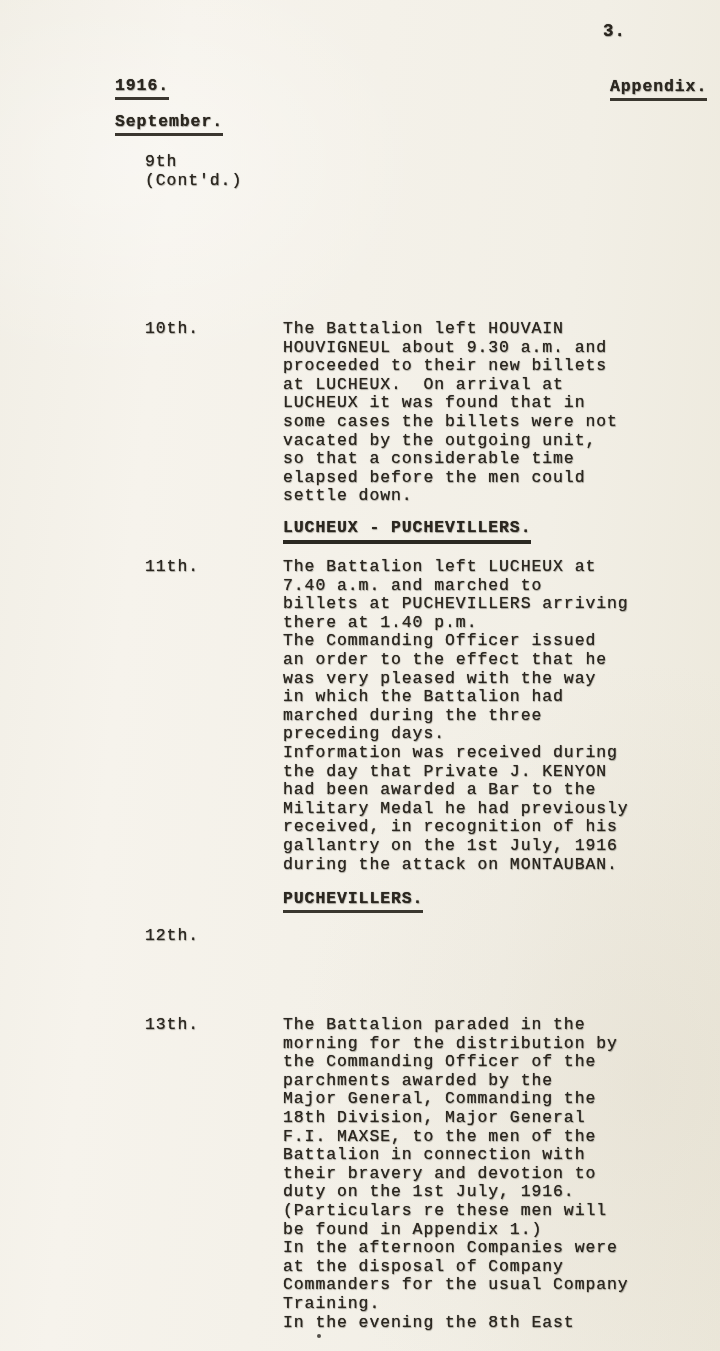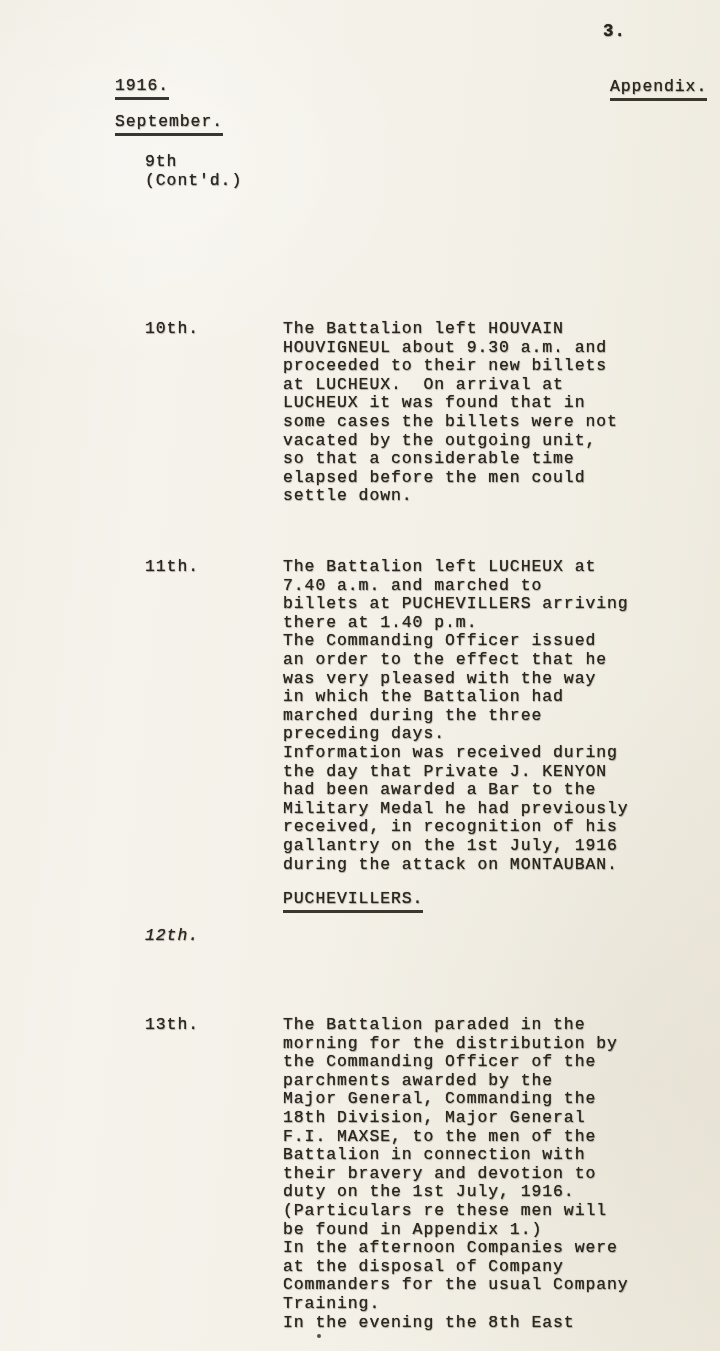--- a/index.html
+++ b/index.html
@@ -24,21 +24,21 @@
     color: var(--ink);
   }
   .abs {
     position: absolute;
     white-space: pre;
     text-shadow: 0 0 0.8px rgba(43,39,32,0.85), 0.6px 0.6px 0.9px rgba(43,39,32,0.35);
   }
   .date-col   { left: 116px; margin-left: 29px; }
   .body-col   { left: 283px; }
   .hdr {
-    font-weight: normal;
+    font-weight: bold;
   }
   .underline {
     border-bottom: 3px solid rgba(38,34,27,0.9);
     padding-bottom: 1px;
   }
   .underline-thick {
     border-bottom: 4px solid rgba(32,29,23,0.95);
     padding-bottom: 2px;
   }
   .page-num {
@@ -73,20 +73,21 @@
 HOUVIGNEUL about 9.30 a.m. and
 proceeded to their new billets
 at LUCHEUX.  On arrival at
 LUCHEUX it was found that in
 some cases the billets were not
 vacated by the outgoing unit,
 so that a considerable time
 elapsed before the men could
 settle down.</div>
 
+  <div class="abs body-col hdr underline-thick" style="top:519px;">LUCHEUX - PUCHEVILLERS.</div>
 
   <div class="abs date-col" style="top:558px;">11th.</div>
   <div class="abs body-col" style="top:558px;">The Battalion left LUCHEUX at
 7.40 a.m. and marched to
 billets at PUCHEVILLERS arriving
 there at 1.40 p.m.
 The Commanding Officer issued
 an order to the effect that he
 was very pleased with the way
 in which the Battalion had
@@ -95,21 +96,21 @@
 Information was received during
 the day that Private J. KENYON
 had been awarded a Bar to the
 Military Medal he had previously
 received, in recognition of his
 gallantry on the 1st July, 1916
 during the attack on MONTAUBAN.</div>
 
   <div class="abs body-col hdr underline" style="top:890px;">PUCHEVILLERS.</div>
 
-  <div class="abs date-col" style="top:927px;font-style:italic;">12th.</div>
+  <div class="abs date-col" style="top:927px;">12th.</div>
 
   <div class="abs date-col" style="top:1016px;">13th.</div>
   <div class="abs body-col" style="top:1016px;">The Battalion paraded in the
 morning for the distribution by
 the Commanding Officer of the
 parchments awarded by the
 Major General, Commanding the
 18th Division, Major General
 F.I. MAXSE, to the men of the
 Battalion in connection with

